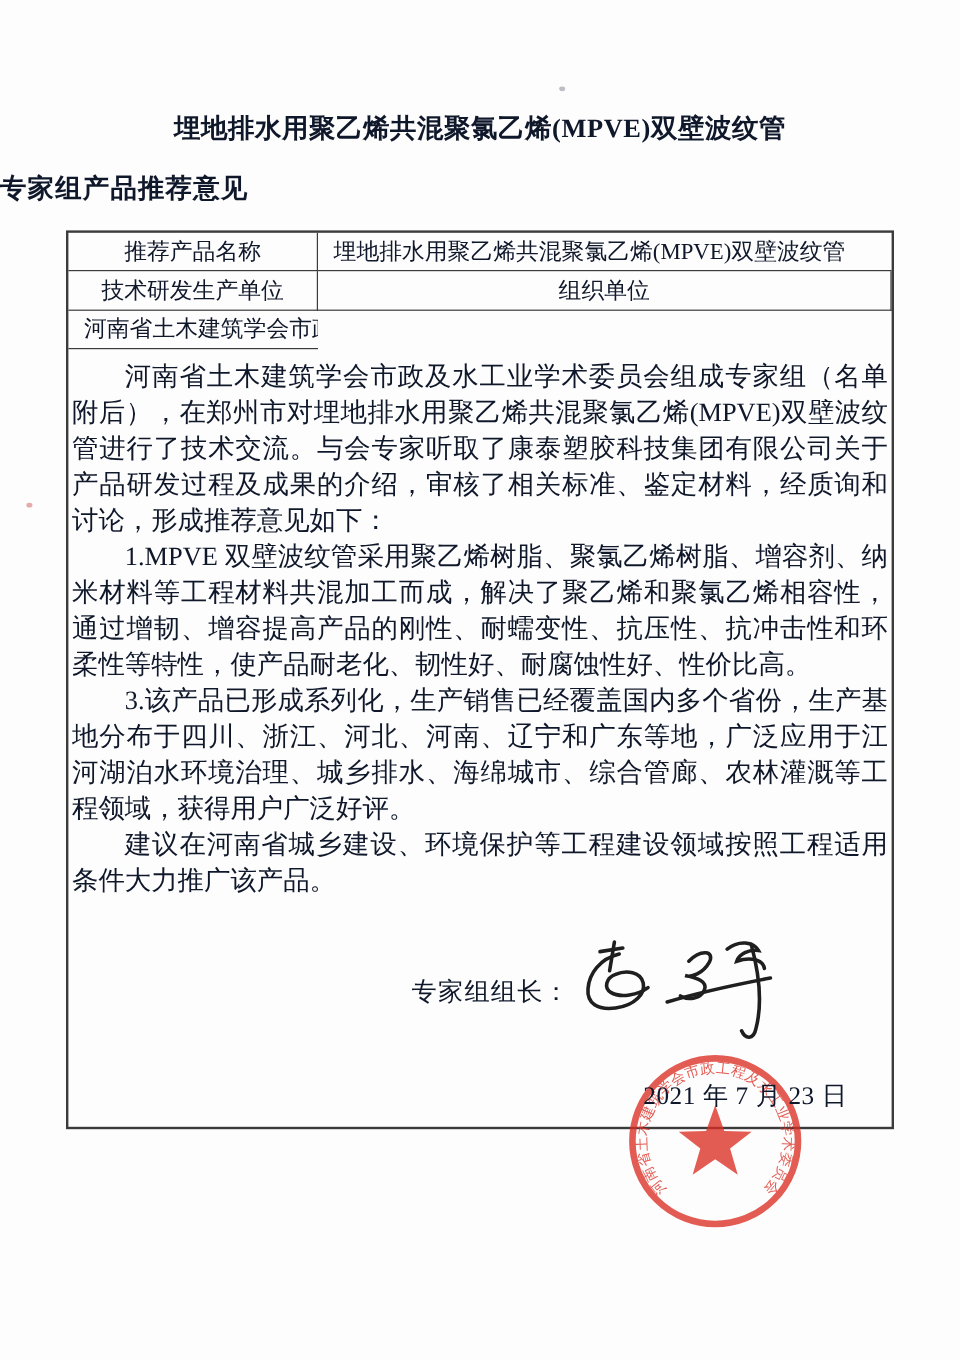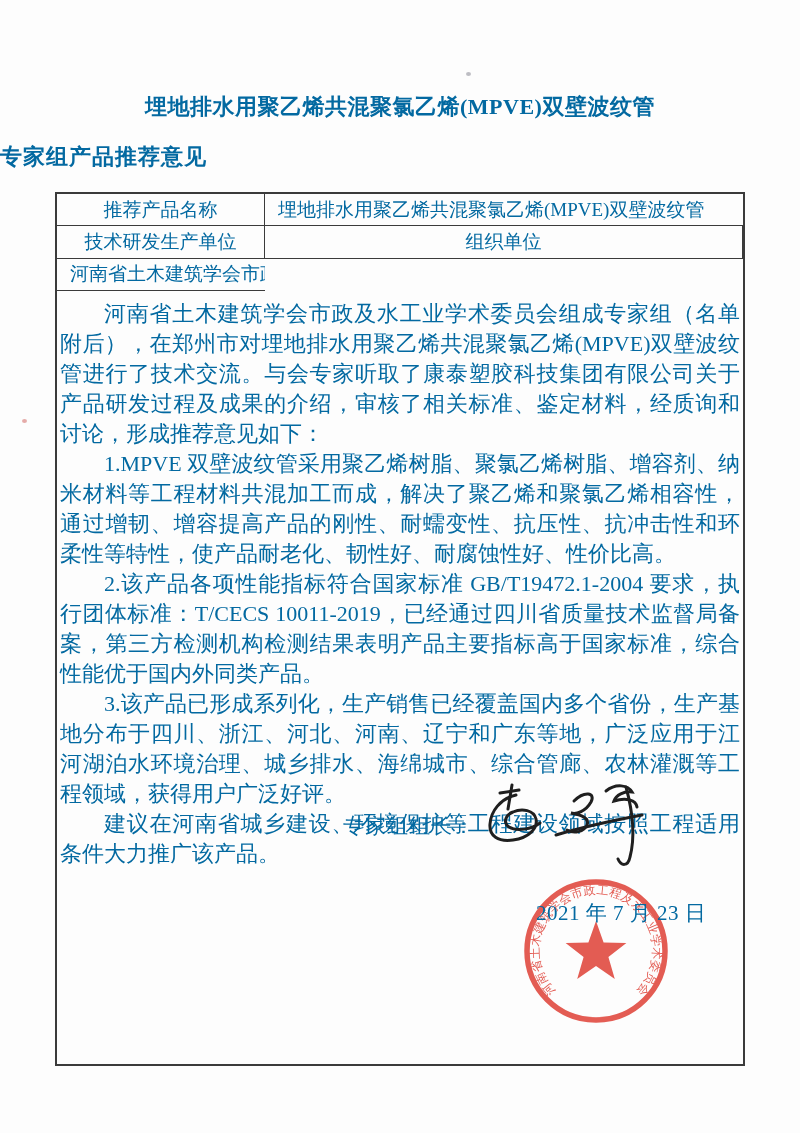--- a/index.html
+++ b/index.html
@@ -1,32 +1,32 @@
 <!DOCTYPE html>
 <html><head>
 <meta charset="utf-8">
 <style>
   * { margin:0; padding:0; box-sizing:border-box; }
   html,body { background:#ffffff; }
   .sheet {
     position:relative; width:800px; height:1133px; margin:0 auto;
     background:#fdfdfd; overflow:hidden;
     font-family:"Liberation Serif","DejaVu Serif",serif;
-    color:#0369a1;
+    color:#0f172a;
   }
   .doc-title {
     position:absolute; left:0; right:0; top:92px;
     text-align:center; font-size:22px; font-weight:700; letter-spacing:0.5px;
   }
   .doc-subtitle {
     position:absolute; left:0; right:0; top:142px;
     text-align:left; font-size:22px; font-weight:700; letter-spacing:1px;
   }
   .frame {
-    position:absolute; left:55px; top:192px; width:690px; height:874px;
+    position:absolute; left:55px; top:192px; width:690px; height:749px;
     border:2px solid #3b3b3b;
   }
   .info-grid {
     display:grid; grid-template-columns:208px 1fr;
     grid-auto-rows:32.3px; width:100%;
   }
   .info-grid .cell {
     border-bottom:1.5px solid #3b3b3b;
     font-size:19px; display:flex; align-items:center; overflow:hidden;
     white-space:nowrap;
@@ -64,21 +64,20 @@
       <div class="cell label">推荐产品名称</div>
       <div class="cell value">埋地排水用聚乙烯共混聚氯乙烯(MPVE)双壁波纹管</div>
       <div class="cell label">技术研发生产单位</div>
       <div class="cell label">组织单位</div>
       <div class="cell value">河南省土木建筑学会市政及水工业学术委员会</div>
     </div>
 
     <div class="body-text">
       <p>河南省土木建筑学会市政及水工业学术委员会组成专家组（名单附后），在郑州市对埋地排水用聚乙烯共混聚氯乙烯(MPVE)双壁波纹管进行了技术交流。与会专家听取了康泰塑胶科技集团有限公司关于产品研发过程及成果的介绍，审核了相关标准、鉴定材料，经质询和讨论，形成推荐意见如下：</p>
       <p>1.MPVE 双壁波纹管采用聚乙烯树脂、聚氯乙烯树脂、增容剂、纳米材料等工程材料共混加工而成，解决了聚乙烯和聚氯乙烯相容性，通过增韧、增容提高产品的刚性、耐蠕变性、抗压性、抗冲击性和环柔性等特性，使产品耐老化、韧性好、耐腐蚀性好、性价比高。</p>
-      <p>2.该产品各项性能指标符合国家标准 GB/T19472.1-2004 要求，执行团体标准：T/CECS 10011-2019，已经通过四川省质量技术监督局备案，第三方检测机构检测结果表明产品主要指标高于国家标准，综合性能优于国内外同类产品。</p>
       <p>3.该产品已形成系列化，生产销售已经覆盖国内多个省份，生产基地分布于四川、浙江、河北、河南、辽宁和广东等地，广泛应用于江河湖泊水环境治理、城乡排水、海绵城市、综合管廊、农林灌溉等工程领域，获得用户广泛好评。</p>
       <p>建议在河南省城乡建设、环境保护等工程建设领域按照工程适用条件大力推广该产品。</p>
     </div>
   </div>
 
   <div class="sig-label">专家组组长：</div>
 
   <svg class="sig-svg" width="170" height="95" viewBox="0 0 170 95">
     <g fill="none" stroke="#1f1f1f" stroke-width="3" stroke-linecap="round">
       <path d="M26,6 L22,30"></path>

